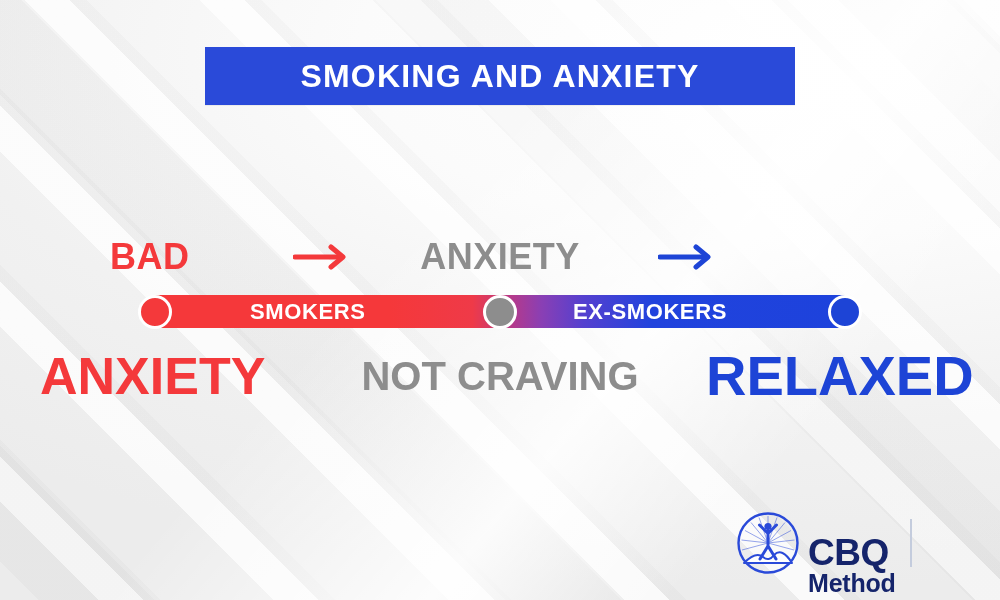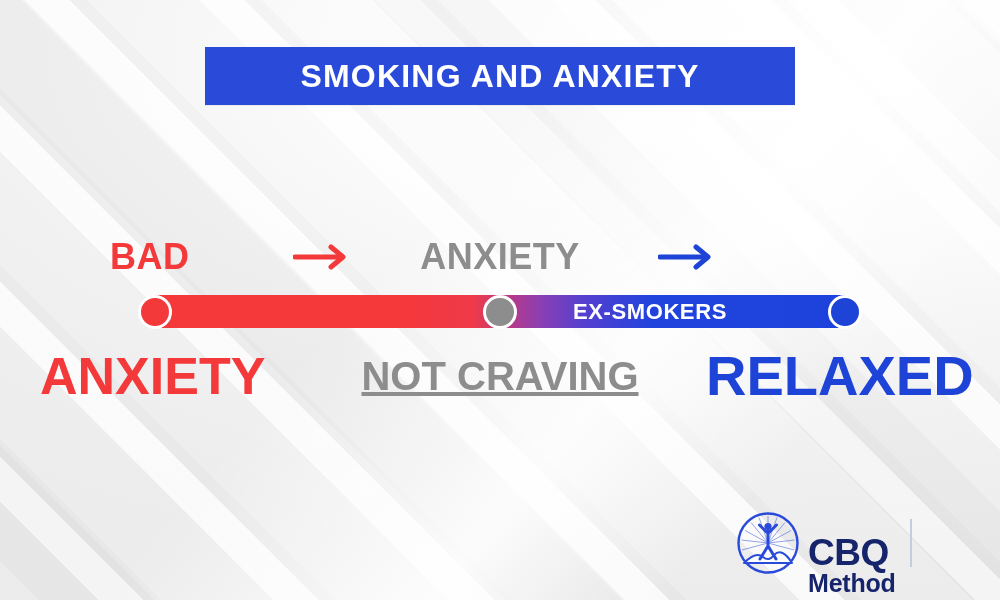--- a/index.html
+++ b/index.html
@@ -173,21 +173,21 @@
     height: 56px;
   }
   .state {
     position: absolute;
     top: 0;
     line-height: 56px;
     font-weight: bold;
     white-space: nowrap;
   }
   .state-craving  { left: 40px;  font-size: 52px; color: #f4393b; }
-  .state-not      { left: 500px; font-size: 40px; color: #8d8d8d; transform: translateX(-50%); text-decoration: underline; }
+  .state-not      { left: 500px; font-size: 40px; color: #8d8d8d; transform: translateX(-50%); }
   .state-relaxed  { left: 706px; font-size: 56px; color: #1d44d6; }
 
   
   #logo {
     position: absolute;
     left: 736px;
     top: 507px;
     width: 250px;
     height: 72px;
     display: flex;
@@ -258,20 +258,21 @@
       <path d="M38 3 L50 13 L38 23" stroke="#1d44d6" stroke-width="5" stroke-linecap="round" stroke-linejoin="round" fill="none"></path>
     </svg>
 
   </div>
 
   <div id="bar-wrap">
     <div id="bar-track"></div>
     <div class="dot dot-left"></div>
     <div class="dot dot-mid"></div>
     <div class="dot dot-right"></div>
+    <span class="bar-label bar-label-smokers">SMOKERS</span>
     <span class="bar-label bar-label-exsmokers">EX-SMOKERS</span>
   </div>
 
   <div class="row-bottom">
     <span class="state state-craving">ANXIETY</span>
     <span class="state state-not">NOT CRAVING</span>
     <span class="state state-relaxed">RELAXED</span>
   </div>
 
   <div id="logo">

